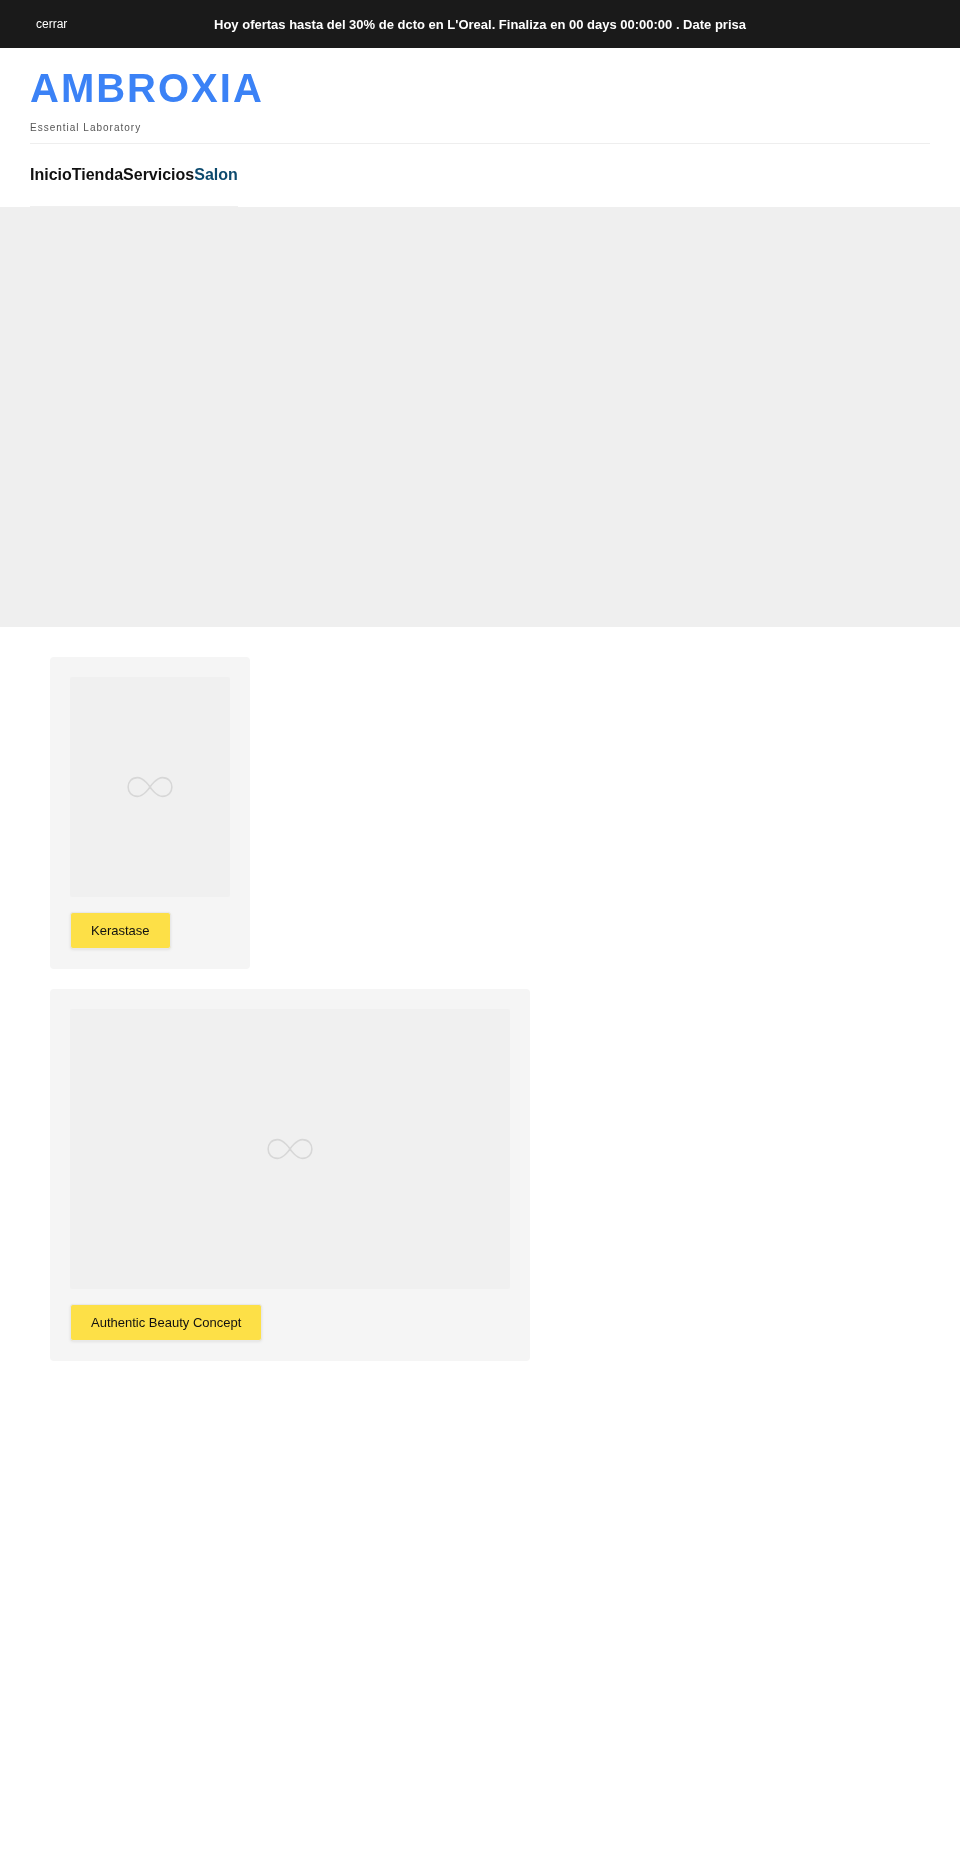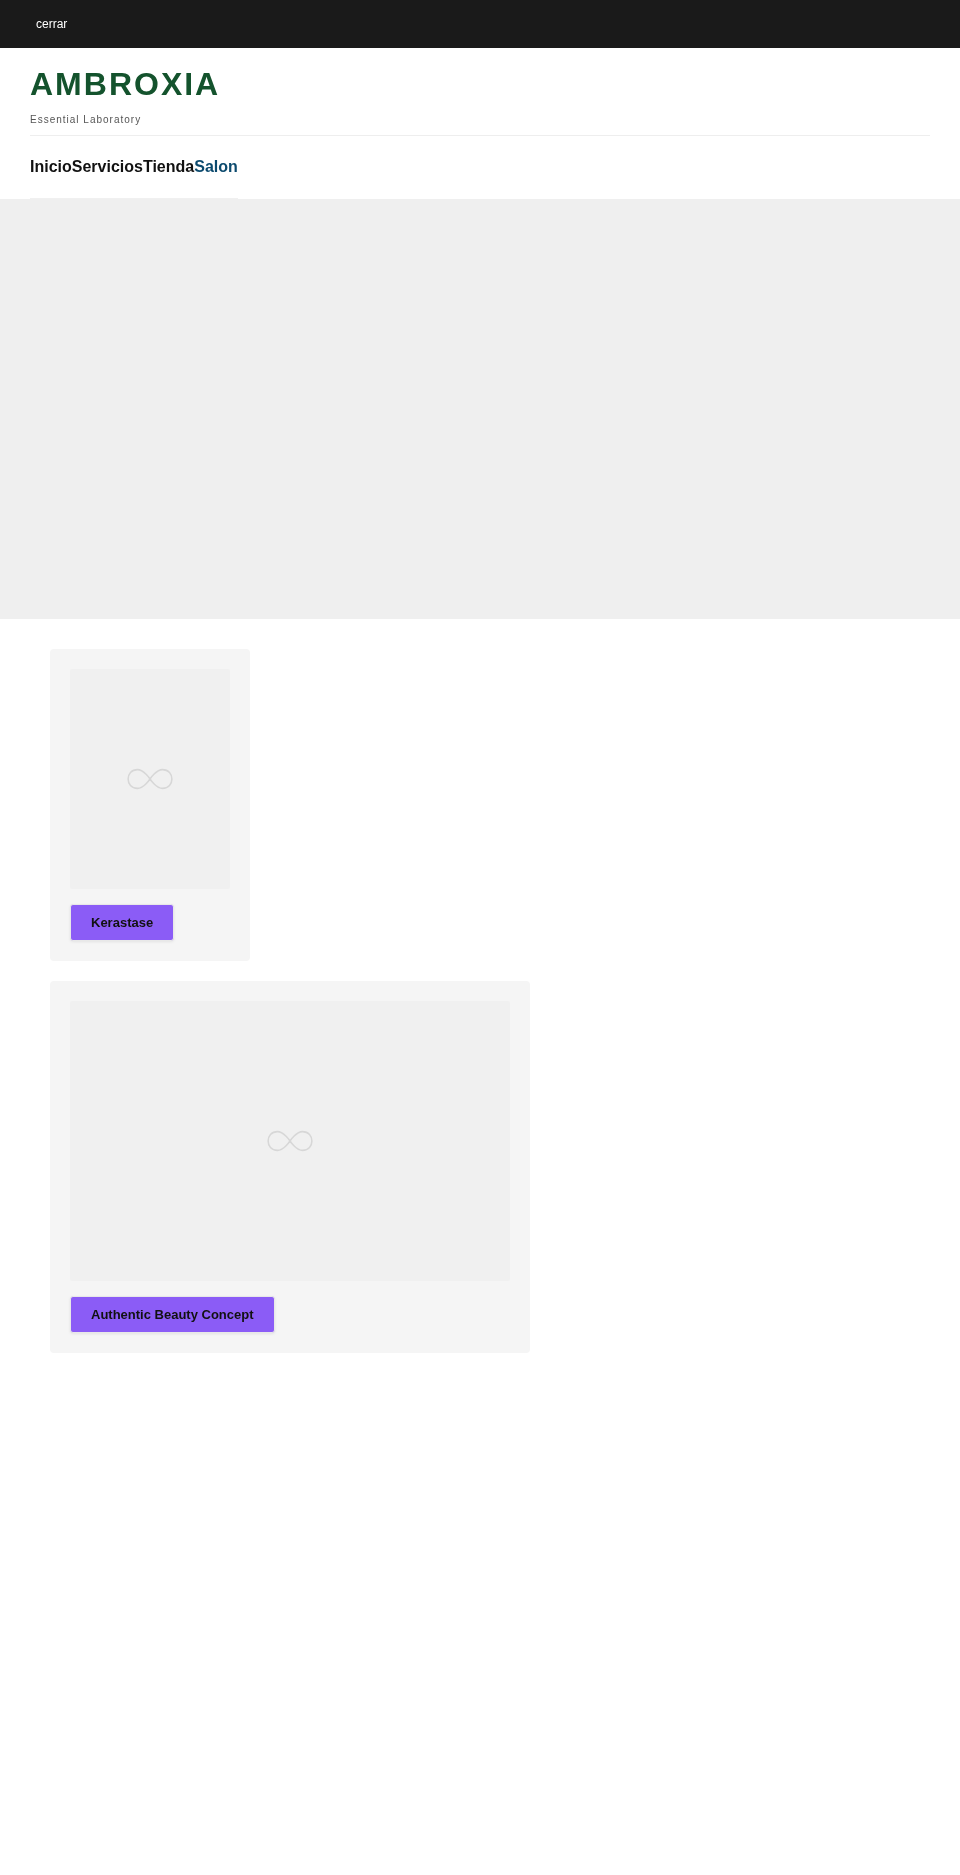--- a/index.html
+++ b/index.html
@@ -37,24 +37,24 @@
     
     .nav-container {
       background: #fff;
       padding: 0 30px;
     }
     .logo-area {
       padding: 20px 0 10px 0;
       border-bottom: 1px solid #eee;
     }
     .logo-text {
-      font-size: 32px;
+      font-size: 40px;
       font-weight: bold;
       letter-spacing: 2px;
-      color: #14532d;
+      color: #3b82f6;
       line-height: 1;
     }
     .logo-sub {
       font-size: 10px;
       color: #555;
       letter-spacing: 1px;
       margin-top: 14px;
     }
     .nav-items {
       display: flex;
@@ -115,55 +115,56 @@
       border-radius: 2px;
     }
     .brand-card.small .brand-card-image {
       height: 220px;
     }
     .brand-card.large .brand-card-image {
       height: 280px;
     }
 
     .brand-label {
-      background: #8b5cf6;
+      background: #fde047;
       border: 1px solid #e8e8e8;
       border-radius: 3px;
       padding: 10px 20px;
       font-size: 13px;
-      font-weight: bold;
+      font-weight: normal;
       color: #111;
       margin-top: 15px;
       box-shadow: 0 1px 3px rgba(0,0,0,0.08);
       white-space: nowrap;
     }
 
     
     .infinity-svg {
       width: 50px;
       height: 30px;
       opacity: 0.35;
     }
   </style>
 </head>
 <body>
 
 <div class="announcement-bar">
   <span class="close-btn">cerrar</span>
+  <span>Hoy ofertas hasta del 30% de dcto en L'Oreal. Finaliza en 00 days 00:00:00 . Date prisa</span>
 </div>
 
 <div class="nav-container">
   <div class="logo-area">
     <div class="logo-text">AMBROXIA</div>
     <div class="logo-sub">Essential Laboratory</div>
   </div>
   <nav class="nav-items">
     <div class="nav-item">Inicio</div>
+    <div class="nav-item">Tienda</div>
     <div class="nav-item">Servicios</div>
-    <div class="nav-item">Tienda</div>
     <div class="nav-item disabled">Salon</div>
   </nav>
 </div>
 
 <div class="hero-area"></div>
 
 <div class="brands-section">
 
   <div class="brand-card small">
     <div class="brand-card-image">

